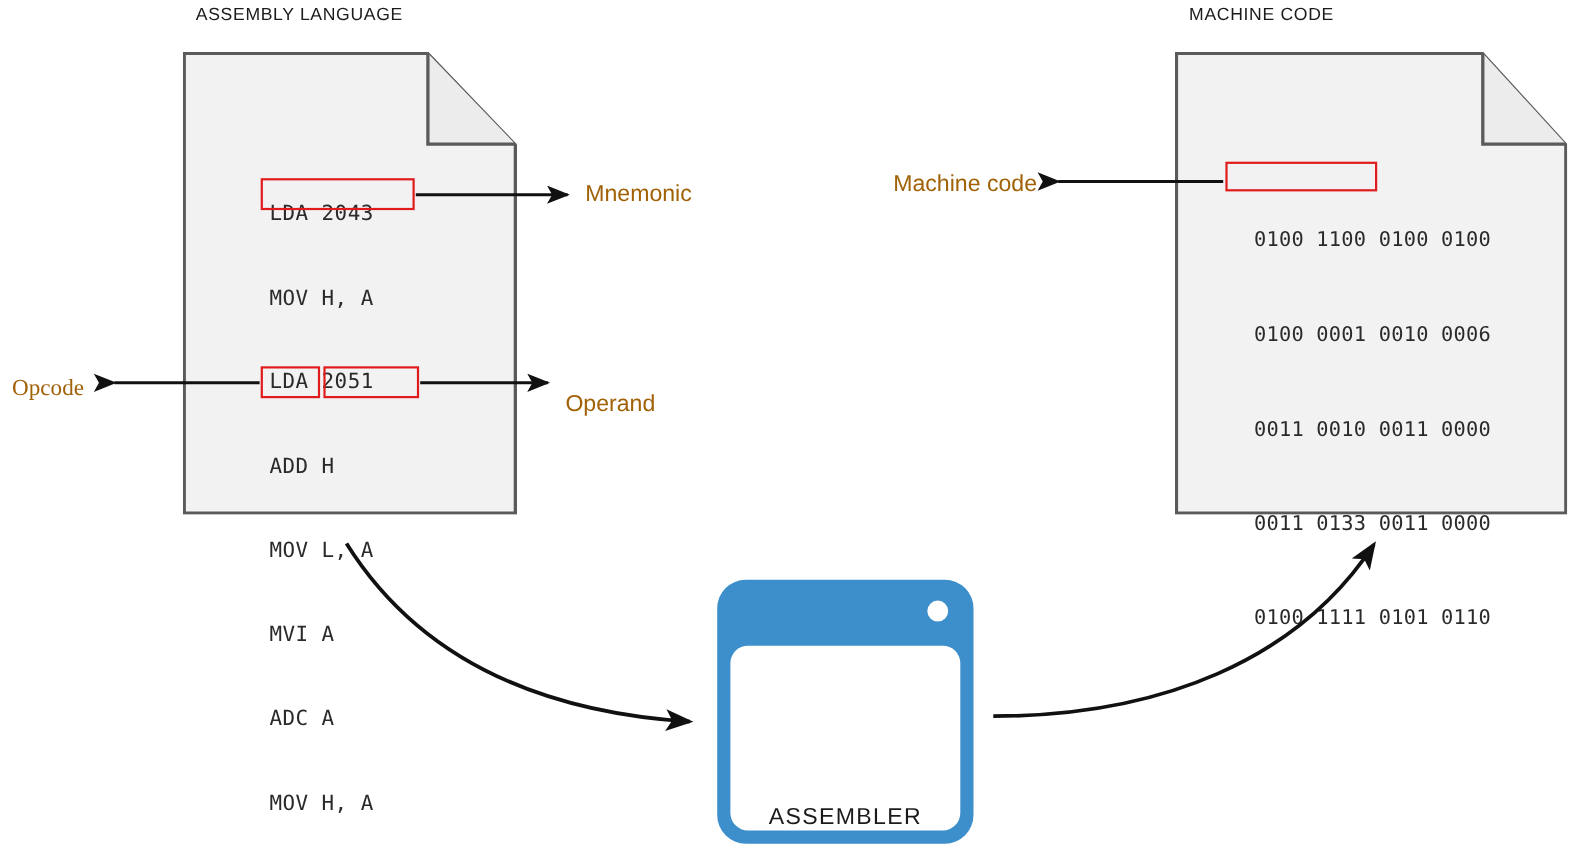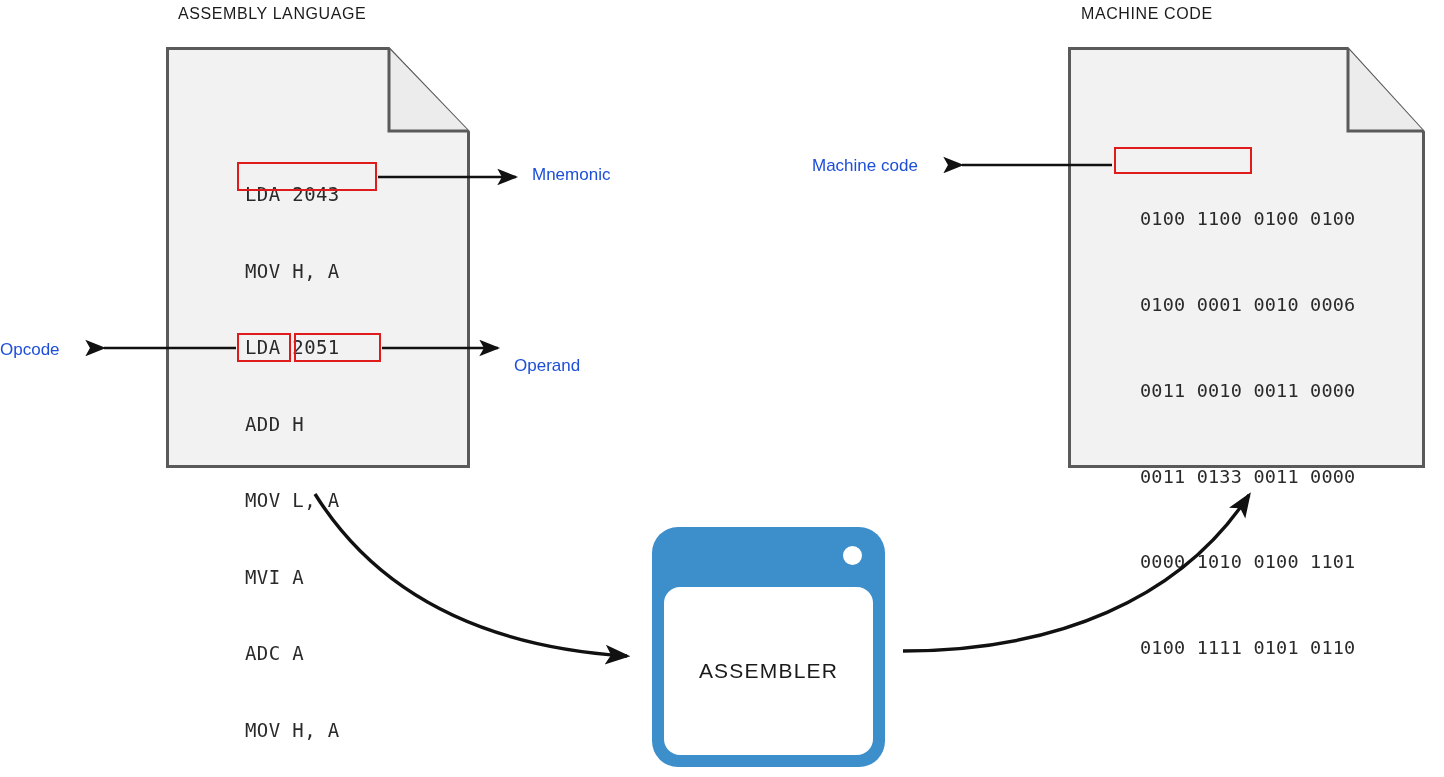--- a/index.html
+++ b/index.html
@@ -83,27 +83,27 @@
   }
   #hilite-mnemonic { left: 237px; top: 162px;  width: 140px; height: 29px; }
   #hilite-opcode   { left: 237px; top: 333px;  width:  54px; height: 29px; }
   #hilite-operand  { left: 294px; top: 333px;  width:  87px; height: 29px; }
   #hilite-machine  { left: 1114px; top: 147px; width: 138px; height: 27px; }
 
   
   .callout-label {
     position: absolute;
     font-family: "Liberation Sans", sans-serif;
-    font-size: 17px;
-    color: #1d4ed8;
+    font-size: 21px;
+    color: #a16207;
     white-space: nowrap;
   }
   #label-mnemonic    { left: 532px;  top: 165px; }
   #label-operand     { left: 514px;  top: 356px; }
-  #label-opcode      { left: 0;   top: 340px; }
+  #label-opcode      { left: 11px;   top: 340px; font-family: Liberation Serif, serif; }
   #label-machinecode { left: 812px;  top: 156px; }
 
   
   #arrows {
     position: absolute;
     left: 0; top: 0;
     width: 1444px; height: 777px;
     pointer-events: none;
   }
 
@@ -117,21 +117,21 @@
     box-sizing: border-box;
   }
   #assembler-inner {
     position: absolute;
     left: 12px; top: 60px;
     width: 209px; height: 168px;
     background: #ffffff;
     border-radius: 16px;
     box-sizing: border-box;
     display: flex;
-    align-items: center;
+    align-items: flex-end;
     justify-content: center;
   }
   #assembler-hole {
     position: absolute;
     right: 20px; top: 16px;
     width: 25px; height: 25px;
     border-radius: 50%;
     background: #ffffff;
     border: 3px solid #3d8fcc;
     box-sizing: border-box;
@@ -182,21 +182,20 @@
       <path d="M1.5,1.5 L280,1.5 L355.5,84 L355.5,419.5 L1.5,419.5 Z" fill="#f2f2f2" stroke="#5a5a5a" stroke-width="3"></path>
       <path d="M280,1.5 L280,84 L355.5,84" fill="#ececec" stroke="#5a5a5a" stroke-width="3"></path>
     </svg>
   </div>
 
   <div class="code-block" id="mc-code">
     <span class="code-line">0100 1100 0100 0100</span>
     <span class="code-line">0100 0001 0010 0006</span>
     <span class="code-line">0011 0010 0011 0000</span>
     <span class="code-line">0011 0133 0011 0000</span>
-    <span class="code-line">0000 1010 0100 1101</span>
     <span class="code-line">0100 1111 0101 0110</span>
     
     
     
   </div>
 
   <div class="hilite" id="hilite-machine"></div>
 
   <svg id="arrows" viewBox="0 0 1444 777">
     <defs>

